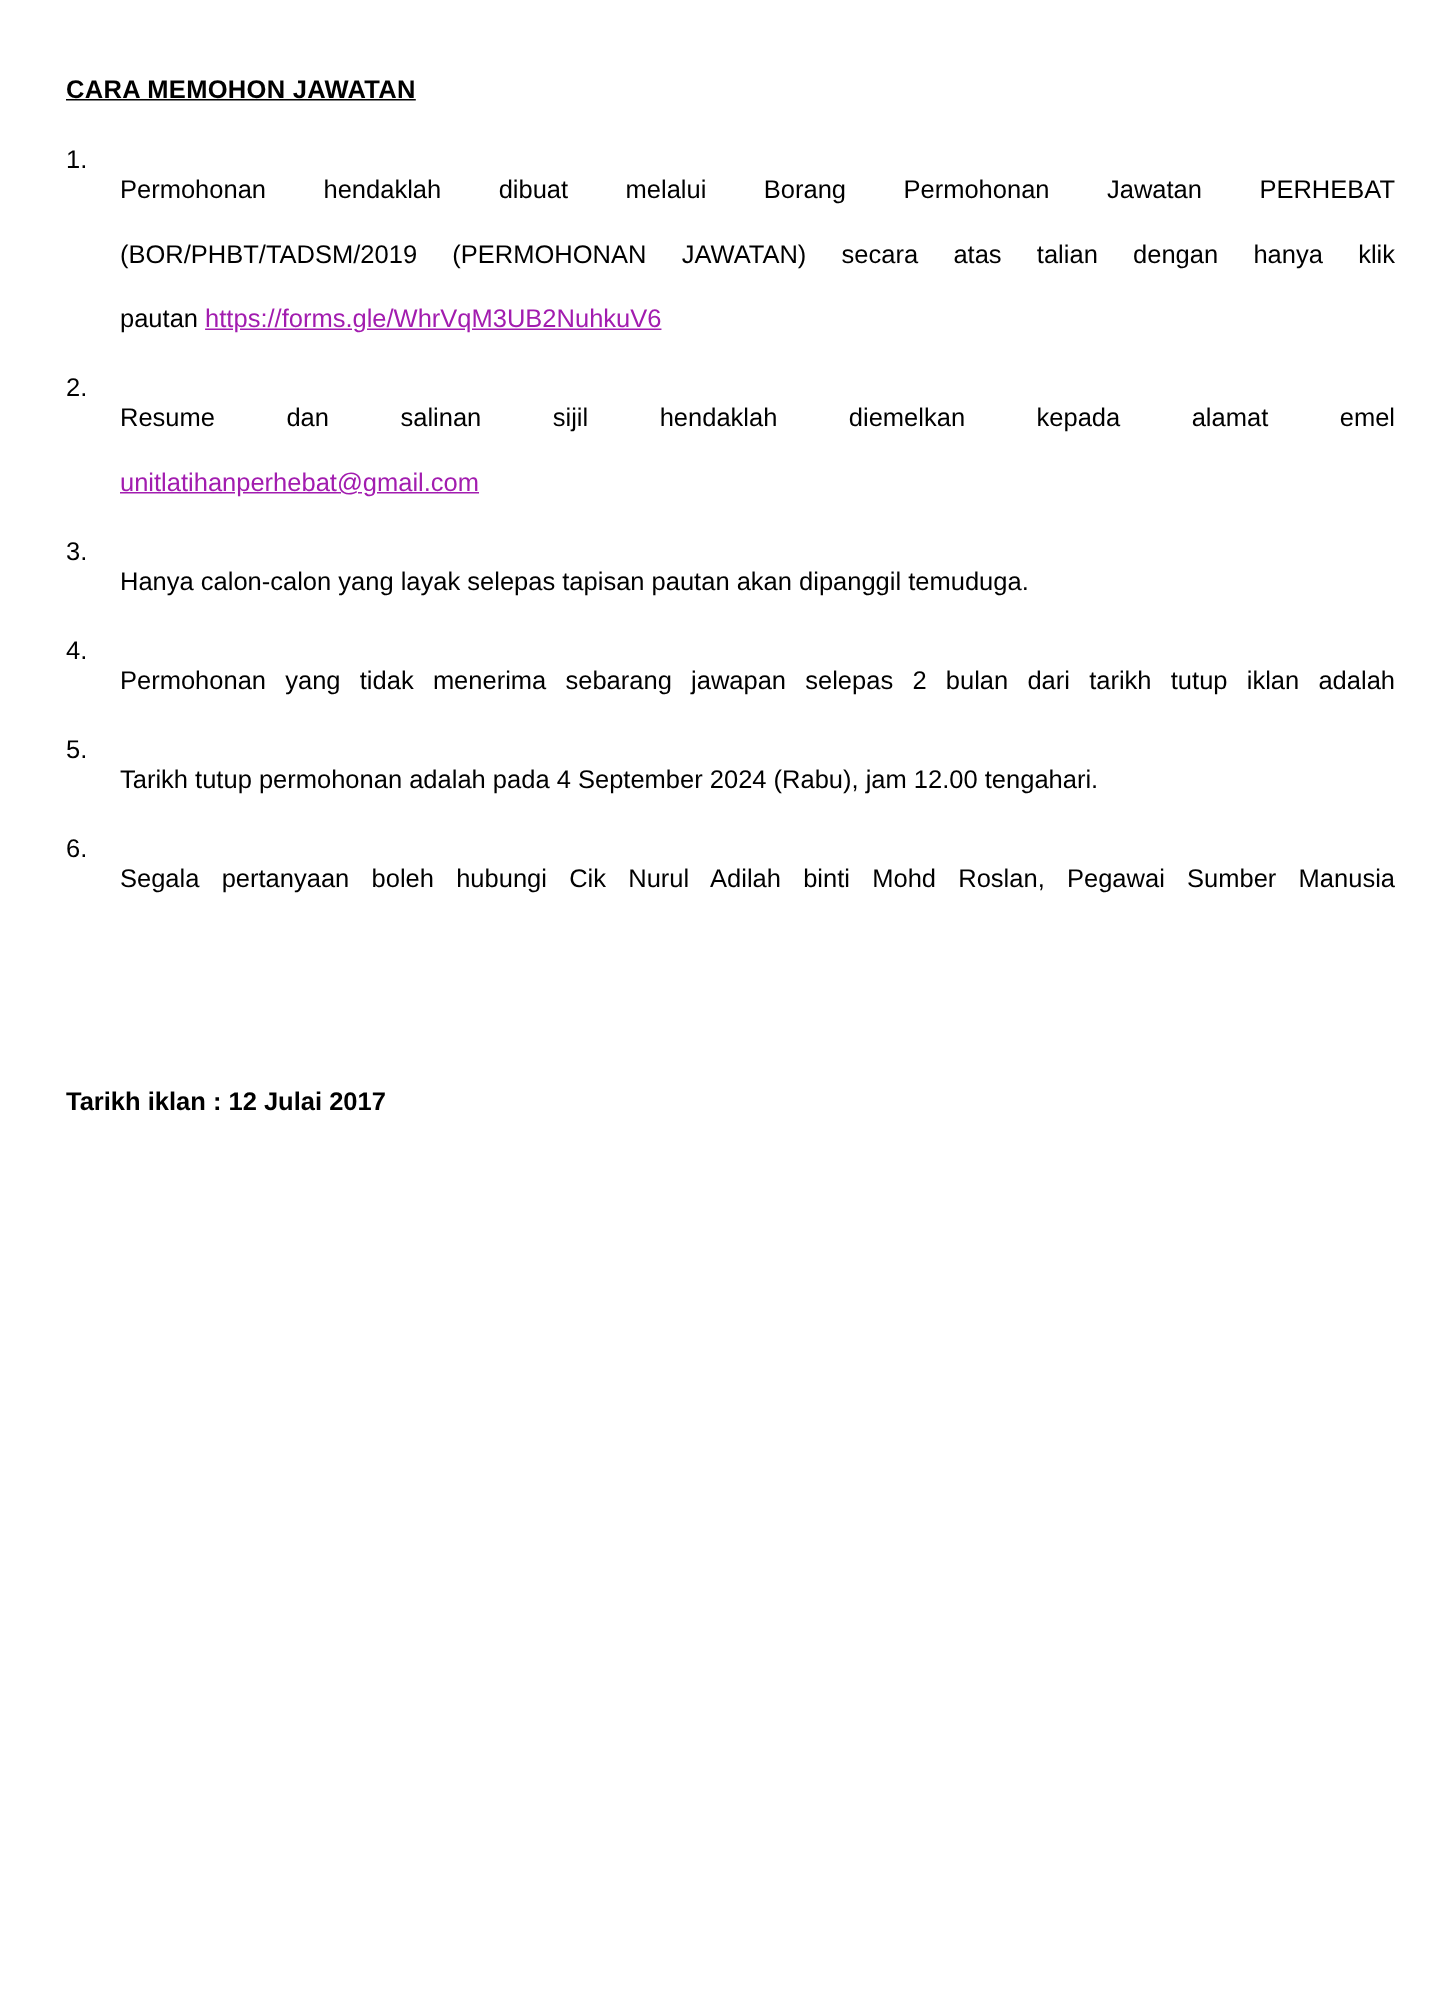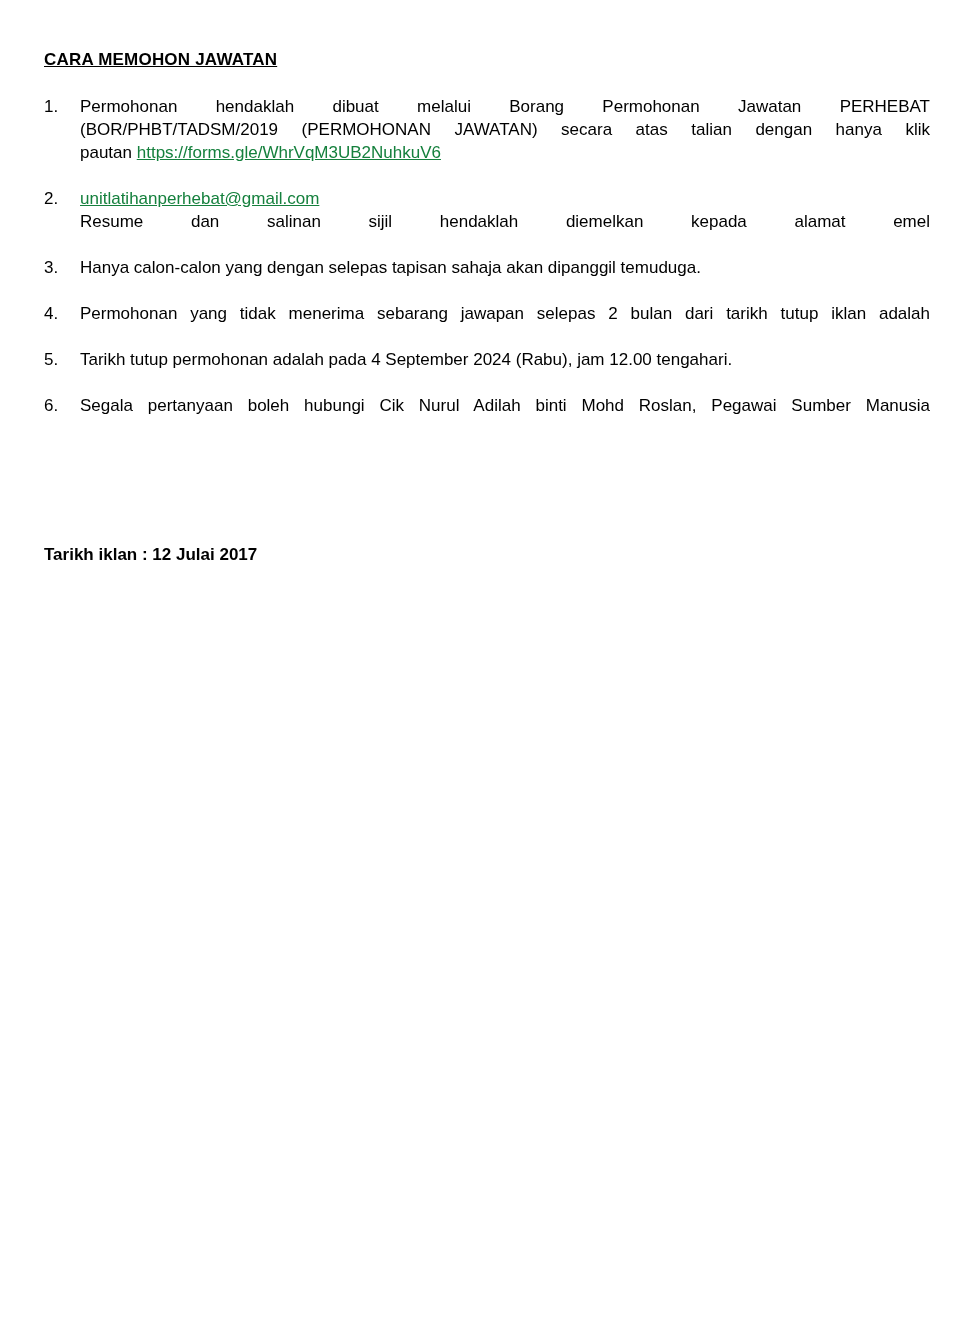--- a/index.html
+++ b/index.html
@@ -37,27 +37,28 @@
   .num {
     flex: 0 0 36px;
     width: 36px;
   }
   .body {
     flex: 1 1 auto;
     min-width: 0;
   }
   .line {
     display: block;
+    margin-top: 20px;
   }
   .line.fill {
     text-align: justify;
     text-align-last: justify;
   }
   a.link {
-    color: #15803d;
+    color: #a21caf;
     text-decoration: underline;
     cursor: pointer;
   }
   b { font-weight: normal; }
   .advert-date {
     font-weight: bold;
     margin: 126px 0 0 0;
   }
 </style>
 </head>
@@ -77,31 +78,31 @@
         <span class="line">
           <span>pautan</span>
           <a class="link">https://forms.gle/WhrVqM3UB2NuhkuV6</a>
         </span>
       </div>
     </div>
 
     <div class="item">
       <span class="num">2.</span>
       <div class="body">
+        <span class="line fill">Resume dan salinan sijil hendaklah diemelkan kepada alamat emel</span>
         <span class="line">
           <a class="link">unitlatihanperhebat@gmail.com</a>
         </span>
-        <span class="line fill">Resume dan salinan sijil hendaklah diemelkan kepada alamat emel</span>
       </div>
     </div>
 
     <div class="item">
       <span class="num">3.</span>
       <div class="body">
-        <span class="line">Hanya calon-calon yang dengan selepas tapisan sahaja akan dipanggil temuduga.</span>
+        <span class="line">Hanya calon-calon yang layak selepas tapisan pautan akan dipanggil temuduga.</span>
       </div>
     </div>
 
     <div class="item">
       <span class="num">4.</span>
       <div class="body">
         <span class="line fill">Permohonan yang tidak menerima sebarang jawapan selepas 2 bulan dari tarikh tutup iklan adalah</span>
       </div>
     </div>
 

